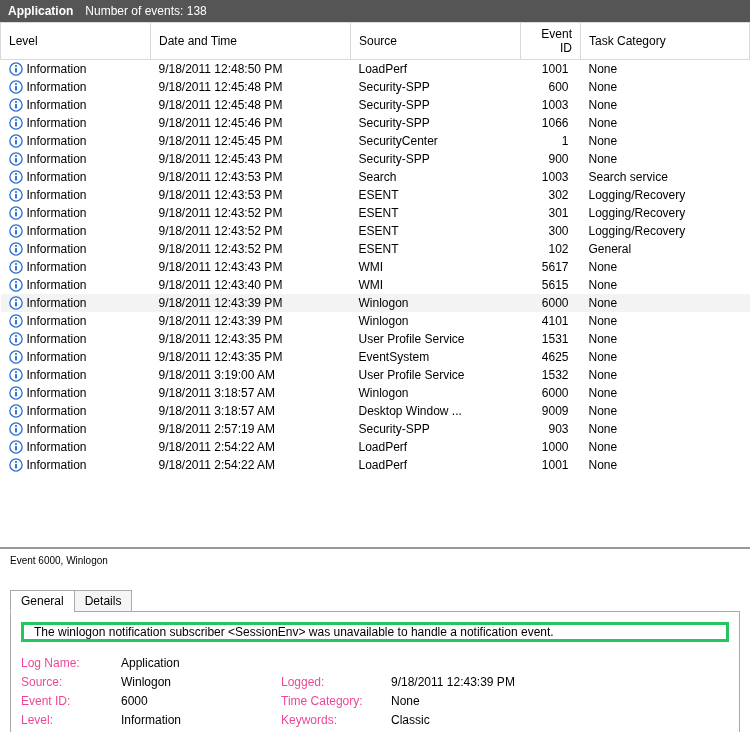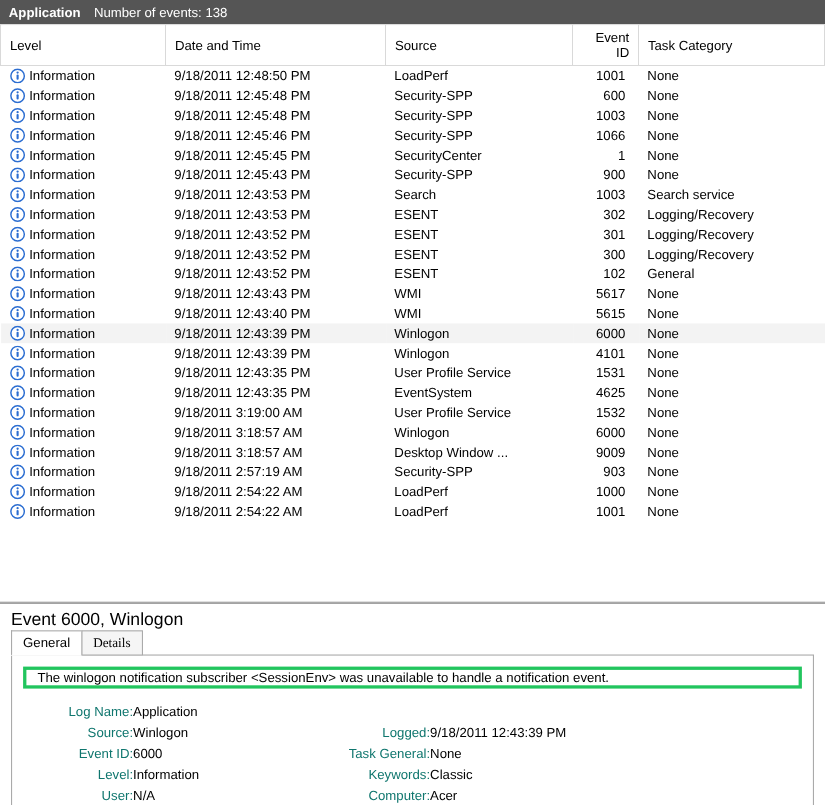--- a/index.html
+++ b/index.html
@@ -9,29 +9,29 @@
 .grid-wrap { height: 526px; overflow-y: auto; border-bottom: 1px solid #999; }
 table.grid { width: 100%; border-collapse: collapse; }
 table.grid th { text-align: left; font-weight: normal; padding: 4px 8px; border: 1px solid #d9d9d9; background: #fff; height: 24px; }
 table.grid th.right { text-align: right; margin-top: 15px; }
 table.grid td { padding: 2px 8px; height: 18px; white-space: nowrap; }
 table.grid td.right { text-align: right; padding-right: 12px; margin-top: 15px; }
 table.grid tr.selected td { background: #f3f3f3; }
 .level-cell { display: flex; align-items: center; gap: 4px; }
 .info-icon { width: 14px; height: 14px; flex-shrink: 0; }
 .detail-pane { height: 264px; border-top: 1px solid #999; padding: 6px 10px 10px 10px; }
-.detail-title { font-size: 16px; margin-bottom: 0; }
+.detail-title { font-size: 10px; margin-bottom: 24px; }
 .tabs { display: flex; margin-bottom: -1px; }
 .tab { border: 1px solid #aaa; padding: 3px 10px; font-size: 12px; background: #f5f5f5; cursor: pointer; }
 .tab.active { background: #fff; border-bottom: 1px solid #fff; }
-.tab + .tab { margin-left: -1px; font-family: Liberation Serif, serif; }
+.tab + .tab { margin-left: -1px; }
 .tab-content { border: 1px solid #aaa; padding: 10px; height: 195px; }
 .msg-box { border: 3px solid #22c55e; padding: 0 10px; margin-bottom: 14px; }
 .detail-grid { display: grid; grid-template-columns: 100px 160px 110px 1fr; row-gap: 5px; }
-.detail-grid .lbl { color: #0f766e; text-align: right; }
+.detail-grid .lbl { color: #ec4899; }
 th { position: relative; }
 .col-level { width: 150px; }
 .col-date { width: 200px; }
 .col-source { width: 170px; }
 .col-id { width: 60px; }
 .col-cat { width: auto; }
 </style>
 </head>
 <body>
 
@@ -436,21 +436,21 @@
       <div class="lbl">Log Name:</div>
       <div>Application</div>
       <div></div>
         <div></div>
       <div class="lbl">Source:</div>
       <div>Winlogon</div>
       <div class="lbl">Logged:</div>
       <div>9/18/2011 12:43:39 PM</div>
       <div class="lbl">Event ID:</div>
       <div>6000</div>
-      <div class="lbl">Task General:</div>
+      <div class="lbl">Time Category:</div>
       <div>None</div>
       <div class="lbl">Level:</div>
       <div>Information</div>
       <div class="lbl">Keywords:</div>
       <div>Classic</div>
       <div class="lbl">User:</div>
       <div>N/A</div>
       <div class="lbl">Computer:</div>
       <div>Acer</div>
       <div class="lbl">OpCode:</div>

